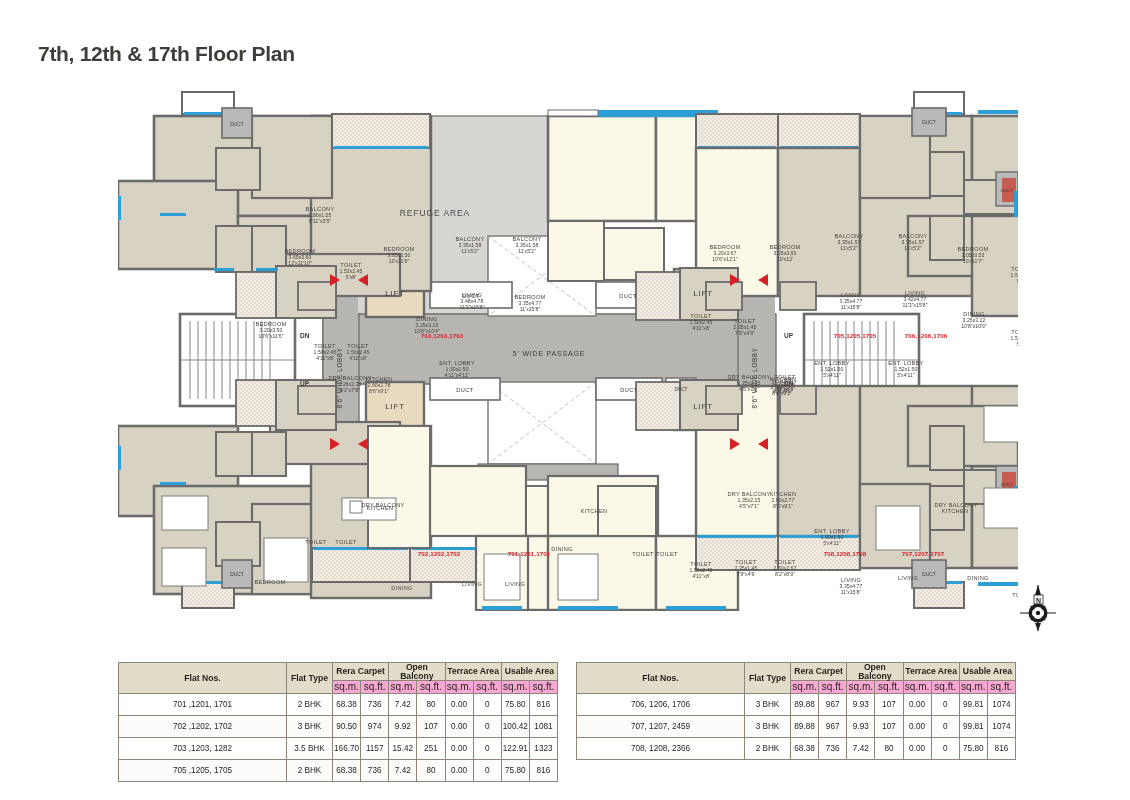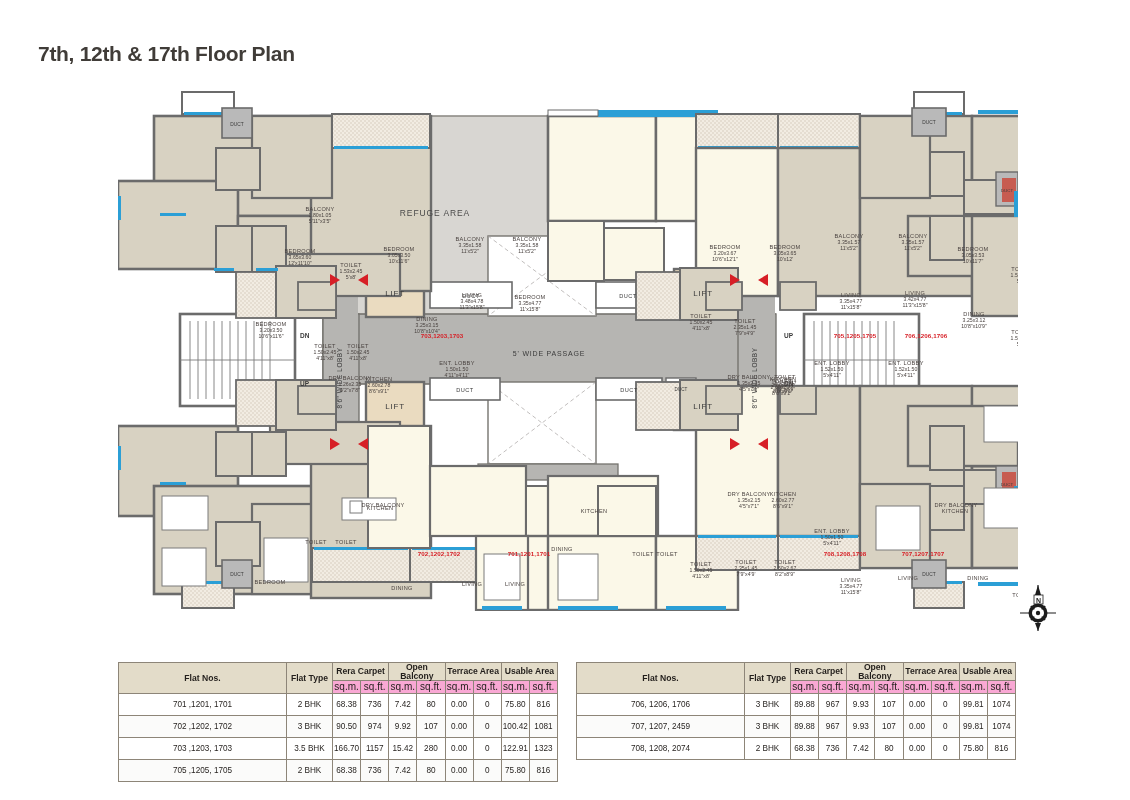--- a/index.html
+++ b/index.html
@@ -690,26 +690,26 @@
             <td class="col-num">90.50</td>
             <td class="col-num">974</td>
             <td class="col-num">9.92</td>
             <td class="col-num">107</td>
             <td class="col-num">0.00</td>
             <td class="col-num">0</td>
             <td class="col-num">100.42</td>
             <td class="col-num">1081</td>
           </tr>
           <tr>
-            <td class="col-flatnos">703 ,1203, 1703</td>
+            <td class="col-flatnos">703 ,1203, 1282</td>
             <td class="col-type">3.5 BHK</td>
             <td class="col-num">166.70</td>
             <td class="col-num">1157</td>
             <td class="col-num">15.42</td>
-            <td class="col-num">280</td>
+            <td class="col-num">251</td>
             <td class="col-num">0.00</td>
             <td class="col-num">0</td>
             <td class="col-num">122.91</td>
             <td class="col-num">1323</td>
           </tr>
           <tr>
             <td class="col-flatnos">705 ,1205, 1705</td>
             <td class="col-type">2 BHK</td>
             <td class="col-num">68.38</td>
             <td class="col-num">736</td>
@@ -765,21 +765,21 @@
             <td class="col-num">89.88</td>
             <td class="col-num">967</td>
             <td class="col-num">9.93</td>
             <td class="col-num">107</td>
             <td class="col-num">0.00</td>
             <td class="col-num">0</td>
             <td class="col-num">99.81</td>
             <td class="col-num">1074</td>
           </tr>
           <tr>
-            <td class="col-flatnos">708, 1208, 2074</td>
+            <td class="col-flatnos">708, 1208, 2366</td>
             <td class="col-type">2 BHK</td>
             <td class="col-num">68.38</td>
             <td class="col-num">736</td>
             <td class="col-num">7.42</td>
             <td class="col-num">80</td>
             <td class="col-num">0.00</td>
             <td class="col-num">0</td>
             <td class="col-num">75.80</td>
             <td class="col-num">816</td>
           </tr>

